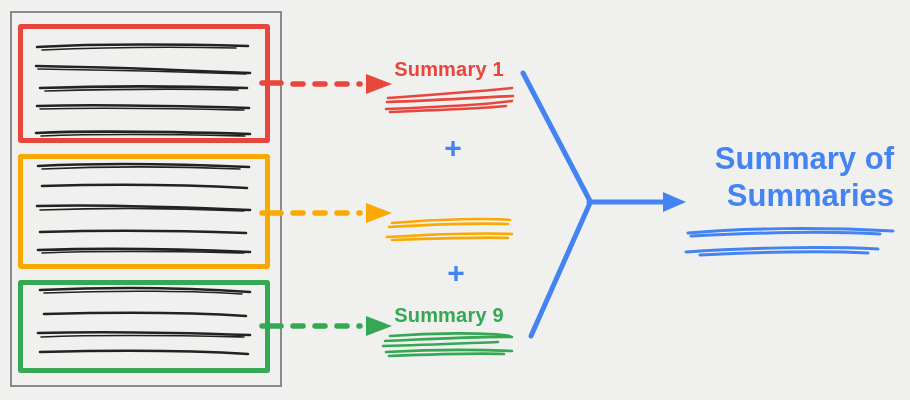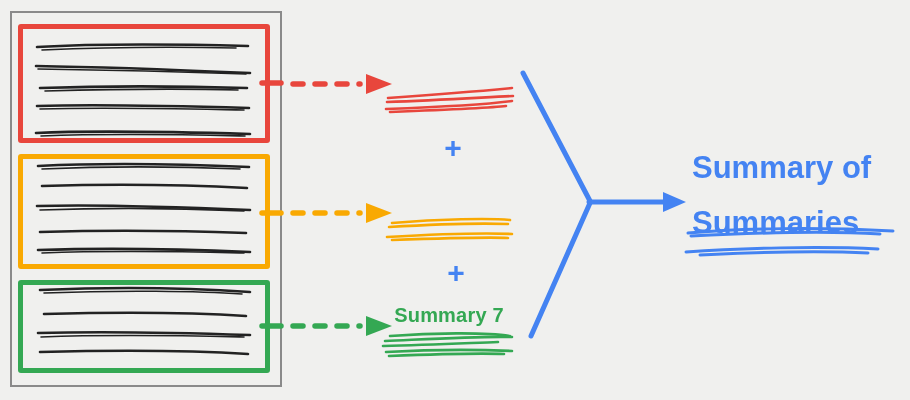--- a/index.html
+++ b/index.html
@@ -17,22 +17,22 @@
   .doc2{top:154px;height:115px;border:5px solid var(--orange);}
   .doc3{top:280px;height:93px;border:5px solid var(--green);}
   .label{position:absolute;text-align:center;font-weight:700;white-space:nowrap;}
   .s-label{width:130px;font-size:20px;letter-spacing:.2px;}
   .s1{left:384px;top:58px;color:var(--red);}
   .s2{left:386px;top:189px;color:var(--orange);}
   .s3{left:384px;top:304px;color:var(--green);}
   .plus{position:absolute;width:34px;text-align:center;font-size:30px;font-weight:700;color:var(--blue);}
   .p1{left:436px;top:131px;}
   .p2{left:439px;top:256px;}
-  .final-label{position:absolute;left:692px;top:140px;width:202px;text-align:left;
-    font-size:31px;line-height:55px;font-weight:700;color:var(--blue);white-space:normal;}
+  .final-label{position:absolute;left:692px;top:140px;width:202px;text-align:right;
+    font-size:31px;line-height:37px;font-weight:700;color:var(--blue);white-space:normal;}
   
   .ink{stroke:var(--ink);stroke-width:2.6;fill:none;stroke-linecap:round;}
   .thin{stroke-width:1.6;}
   .st-red{stroke:var(--red);fill:none;stroke-width:2.6;stroke-linecap:round;}
   .st-orange{stroke:var(--orange);fill:none;stroke-width:2.6;stroke-linecap:round;}
   .st-green{stroke:var(--green);fill:none;stroke-width:2.6;stroke-linecap:round;}
   .st-blue{stroke:var(--blue);fill:none;stroke-width:3;stroke-linecap:round;}
   .dash{stroke-width:5.5;stroke-dasharray:10 12;}
   .stub{stroke-width:5.5;}
   .merge{stroke:var(--blue);stroke-width:5;fill:none;stroke-linecap:round;}
@@ -130,18 +130,19 @@
     </g>
 
     <g>
       <path class="st-blue" d="M688 233 C740 228 820 227 893 231"></path>
       <path class="st-blue" d="M691 236 C750 233 830 231 880 234"></path>
       <path class="st-blue" d="M686 252 C740 248 820 246 878 249"></path>
       <path class="st-blue" d="M700 255 C760 252 830 251 868 253"></path>
     </g>
   </svg>
 
+  <div class="label s-label s1">Summary 1</div>
   <div class="plus p1">+</div>
   <div class="plus p2">+</div>
-  <div class="label s-label s3">Summary 7</div>
+  <div class="label s-label s3">Summary 9</div>
   <div class="final-label">Summary of Summaries</div>
 
 </div>
 
 </body></html>

